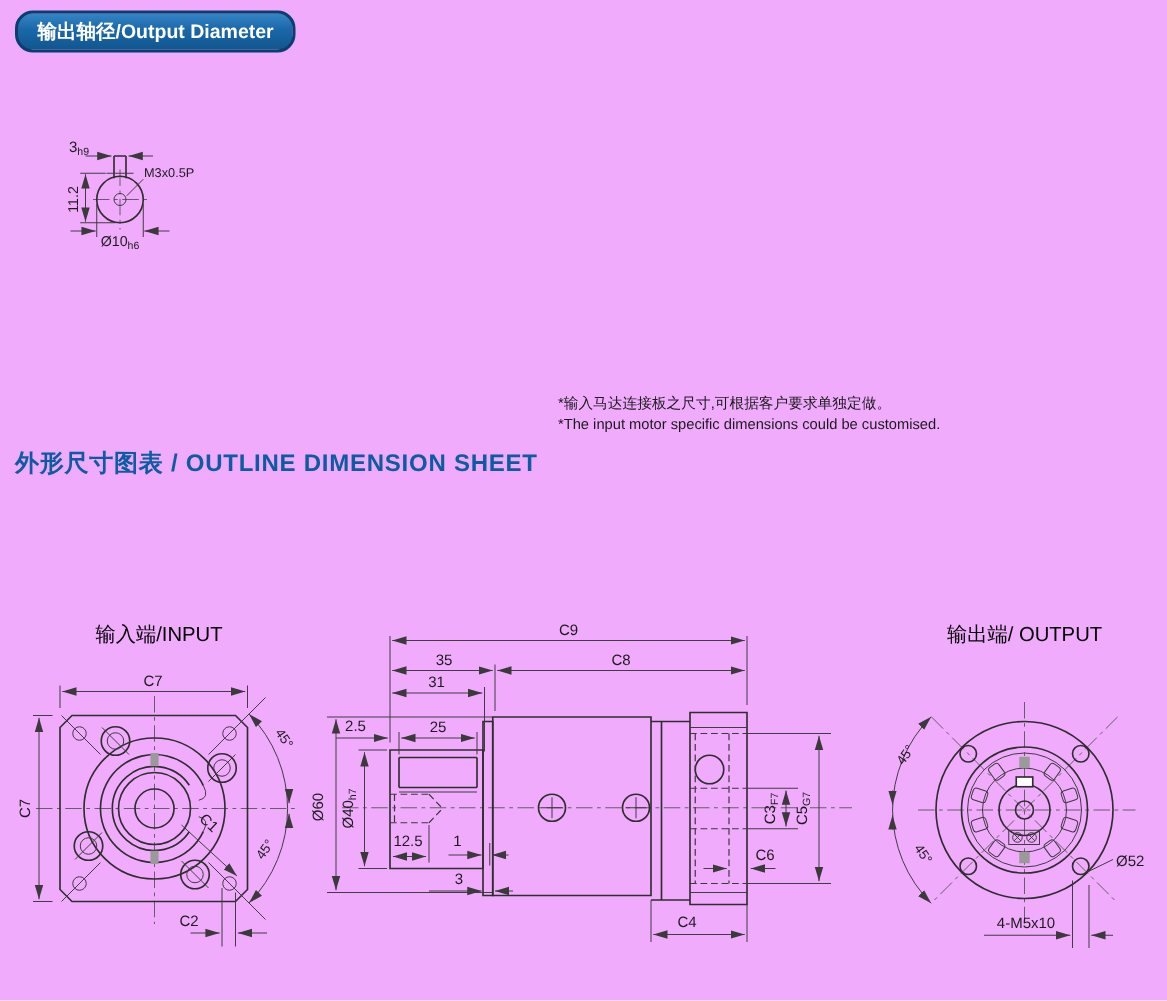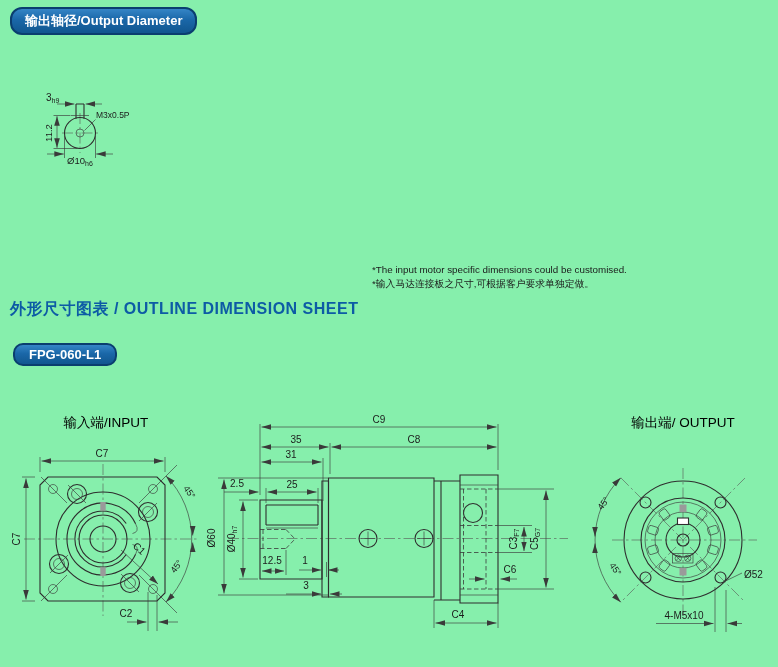--- a/index.html
+++ b/index.html
@@ -1,16 +1,16 @@
 <!DOCTYPE html>
 <html><head>
 <meta charset="utf-8">
 <style>
   html,body{margin:0;padding:0;background:#fff;}
-  .page{position:relative;width:778px;height:667px;background:#86efac;overflow:hidden;
+  .page{position:relative;width:778px;height:667px;background:#f0abfc;overflow:hidden;
         font-family:"Liberation Sans",sans-serif;}
   .badge{position:absolute;display:inline-block;color:#fff;font-weight:bold;
          background:linear-gradient(180deg,#3585c6 0%,#1a67a8 45%,#11568f 100%);
          border:2px solid #0a3e6f;border-radius:12px;padding:3px 13px;font-size:13px;}
   .badge.small{padding:2px 14px;border-radius:10px;}
   .heading{position:absolute;left:10px;top:299px;margin:0;font-size:16px;font-weight:bold;
            color:#0d5ba5;letter-spacing:0.5px;white-space:nowrap;}
   .notes{position:absolute;left:372px;top:263px;font-size:9.8px;color:#1a1a1a;line-height:1.42;}
   svg{position:absolute;}
   svg text{font-family:"Liberation Sans",sans-serif;font-size:10px;fill:#1c1c1c;}
@@ -55,27 +55,26 @@
       <path class="dim" d="M57,116.2 V147.8" marker-start="url(#arwA)" marker-end="url(#arwA)"></path>
       <text x="52" y="133" text-anchor="middle" transform="rotate(-90 52 133)" style="font-size:9.5px">11.2</text>
       <path class="dim" d="M64.5,136 V158 M95.5,136 V158"></path>
       <path class="dim" d="M47,154 H63.8" marker-end="url(#arwA)"></path>
       <path class="dim" d="M113,154 H96.2" marker-end="url(#arwA)"></path>
       <text x="80" y="164" text-anchor="middle" style="font-size:9.5px"><tspan>Ø10</tspan><tspan class="sub" dy="2">h6</tspan></text>
     </g>
   </svg>
 
   <div class="notes">
+    <div>*输入马达连接板之尺寸,可根据客户要求单独定做。</div>
     <div>*The input motor specific dimensions could be customised.</div>
-    <div>*输入马达连接板之尺寸,可根据客户要求单独定做。</div>
   </div>
 
   <h1 class="heading">外形尺寸图表 / OUTLINE DIMENSION SHEET</h1>
 
-  <span class="badge small" style="left:13px;top:343px;">FPG-060-L1</span>
 
   <svg style="left:0;top:398px;" width="778" height="269" viewBox="0 398 778 269">
     <defs>
       <marker id="arwB" viewBox="0 0 10 7" refX="9.5" refY="3.5" markerWidth="10" markerHeight="7" orient="auto-start-reverse" markerUnits="userSpaceOnUse">
         <path d="M0,0.7 L9.5,3.5 L0,6.3 Z" fill="#3a3a3a"></path>
       </marker>
     </defs>
 
     <g>
       <text class="vtitle" x="106" y="427" text-anchor="middle">输入端/INPUT</text>

